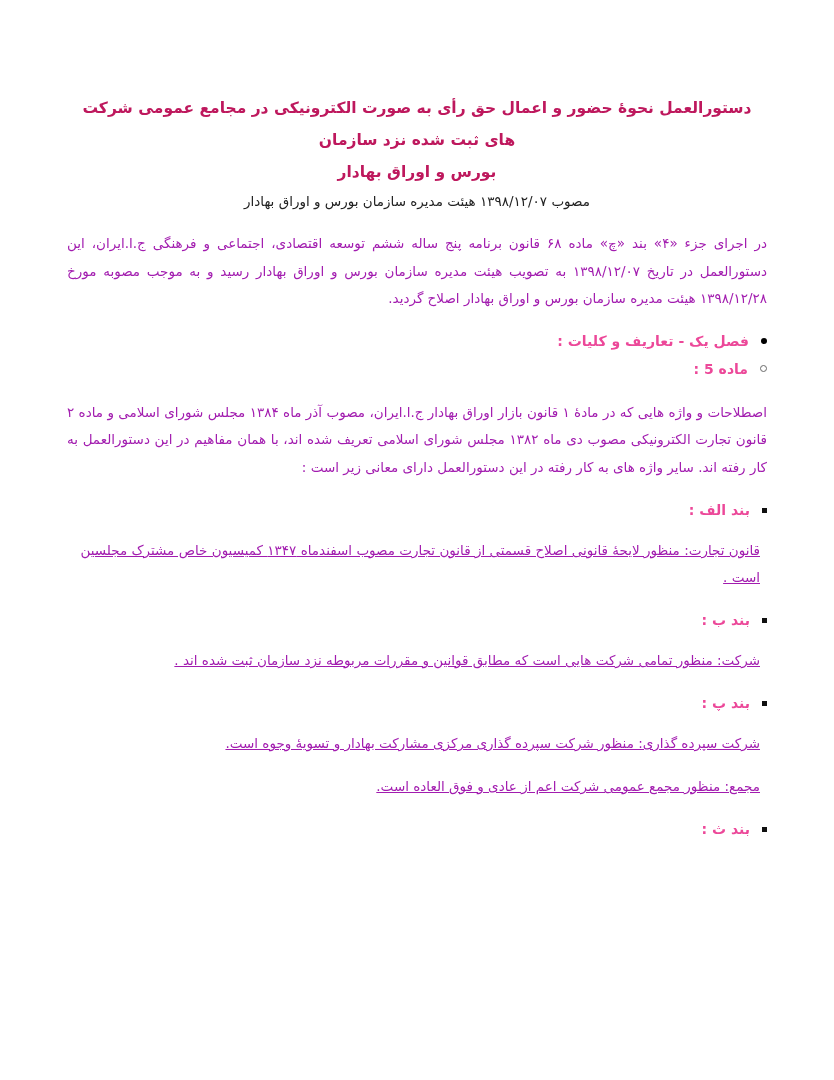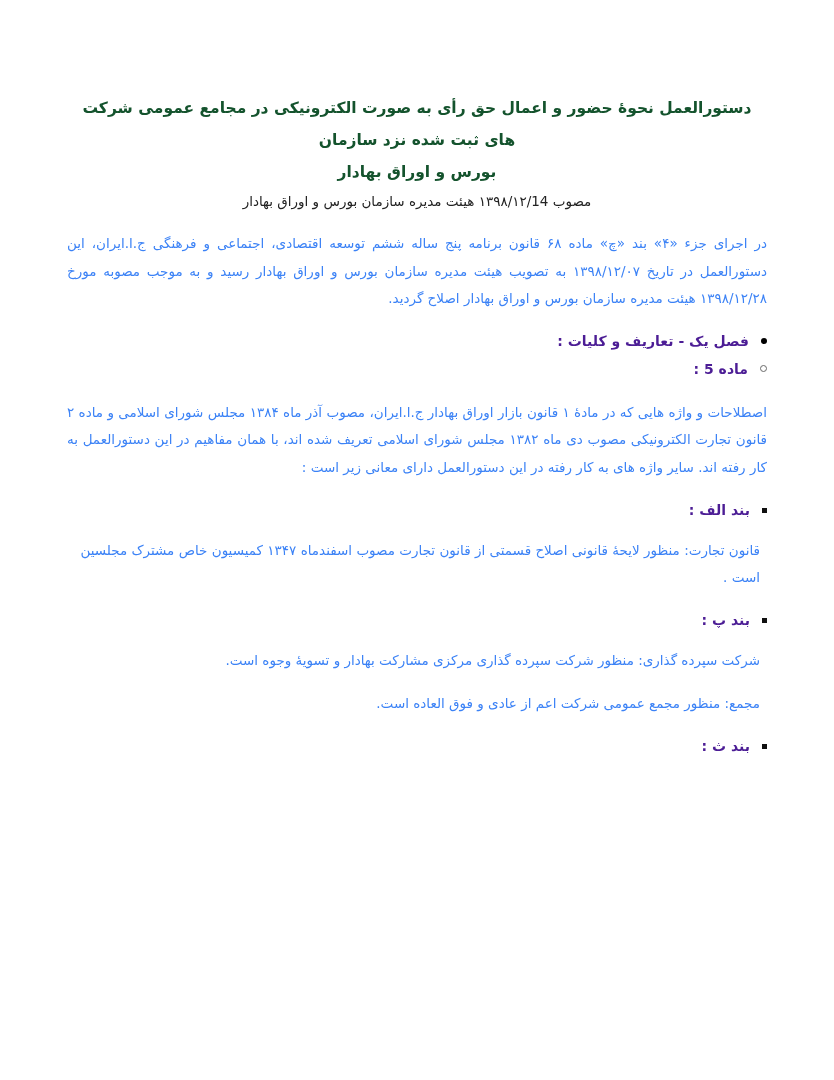--- a/index.html
+++ b/index.html
@@ -22,45 +22,45 @@
     padding: 92px 67px 0 67px;
     background: #ffffff;
     overflow: hidden;
   }
   .doc-title {
     margin: 0;
     font-size: 15.5px;
     font-weight: bold;
     text-align: center;
     line-height: 32px;
-    color: #14532d;
+    color: #be185d;
   }
   .title-line { display: block; }
   .approval-line {
     text-align: center;
     font-size: 13.5px;
     line-height: 26px;
     color: #222222;
   }
   .para {
     margin: 16px 0 0 0;
     font-size: 13.5px;
     line-height: 27.5px;
-    color: #3b82f6;
+    color: #a21caf;
   }
   .justify { text-align: justify; text-align-last: right; }
-  .single { text-align: right; }
+  .single { text-align: right; text-decoration: underline; }
   .li {
     display: flex;
     align-items: center;
     gap: 12px;
     font-size: 14px;
     font-weight: bold;
     line-height: 28px;
-    color: #4c1d95;
+    color: #ec4899;
   }
   .li-chapter { margin-top: 14px; }
   .li-article { margin-top: 0; }
   .bullet { flex: 0 0 auto; display: inline-block; }
   .bullet-disc {
     width: 6px; height: 6px;
     background: #000000;
     border-radius: 50%;
   }
   .bullet-circle {
@@ -84,21 +84,21 @@
 </head>
 <body>
 
 <div class="page">
 
   <h1 class="doc-title">
     <span class="title-line">دستورالعمل نحوهٔ حضور و اعمال حق رأی به صورت الکترونیکی در مجامع عمومی شرکت های ثبت شده نزد سازمان</span>
     <span class="title-line">بورس و اوراق بهادار</span>
   </h1>
 
-  <div class="approval-line">مصوب ۱۳۹۸/۱۲/14 هیئت مدیره سازمان بورس و اوراق بهادار</div>
+  <div class="approval-line">مصوب ۱۳۹۸/۱۲/۰۷ هیئت مدیره سازمان بورس و اوراق بهادار</div>
 
   <p class="para justify">در اجرای جزء «۴» بند «چ» ماده ۶۸ قانون برنامه پنج ساله ششم توسعه اقتصادی، اجتماعی و فرهنگی ج.ا.ایران، این دستورالعمل در تاریخ ۱۳۹۸/۱۲/۰۷ به تصویب هیئت مدیره سازمان بورس و اوراق بهادار رسید و به موجب مصوبه مورخ ۱۳۹۸/۱۲/۲۸ هیئت مدیره سازمان بورس و اوراق بهادار اصلاح گردید.</p>
 
   <div class="li li-chapter">
     <span class="bullet bullet-disc"></span>
     <span>فصل یک - تعاریف و کلیات :</span>
   </div>
 
   <div class="li li-article">
     <span class="bullet bullet-circle"></span>
@@ -108,20 +108,27 @@
   <p class="para justify">اصطلاحات و واژه هایی که در مادهٔ ۱ قانون بازار اوراق بهادار ج.ا.ایران، مصوب آذر ماه ۱۳۸۴ مجلس شورای اسلامی و ماده ۲ قانون تجارت الکترونیکی مصوب دی ماه ۱۳۸۲ مجلس شورای اسلامی تعریف شده اند، با همان مفاهیم در این دستورالعمل به کار رفته اند. سایر واژه های به کار رفته در این دستورالعمل دارای معانی زیر است :</p>
 
   <div class="clause">
     <div class="li">
       <span class="bullet bullet-square"></span>
       <span>بند الف :</span>
     </div>
     <p class="para single clause-body">قانون تجارت: منظور لایحهٔ قانونی اصلاح قسمتی از قانون تجارت مصوب اسفندماه ۱۳۴۷ کمیسیون خاص مشترک مجلسین است .</p>
   </div>
 
+  <div class="clause">
+    <div class="li">
+      <span class="bullet bullet-square"></span>
+      <span>بند ب :</span>
+    </div>
+    <p class="para single clause-body">شرکت: منظور تمامی شرکت هایی است که مطابق قوانین و مقررات مربوطه نزد سازمان ثبت شده اند .</p>
+  </div>
 
   <div class="clause">
     <div class="li">
       <span class="bullet bullet-square"></span>
       <span>بند پ :</span>
     </div>
     <p class="para single clause-body">شرکت سپرده گذاری: منظور شرکت سپرده گذاری مرکزی مشارکت بهادار و تسویهٔ وجوه است.</p>
   </div>
 
   <div class="clause">

